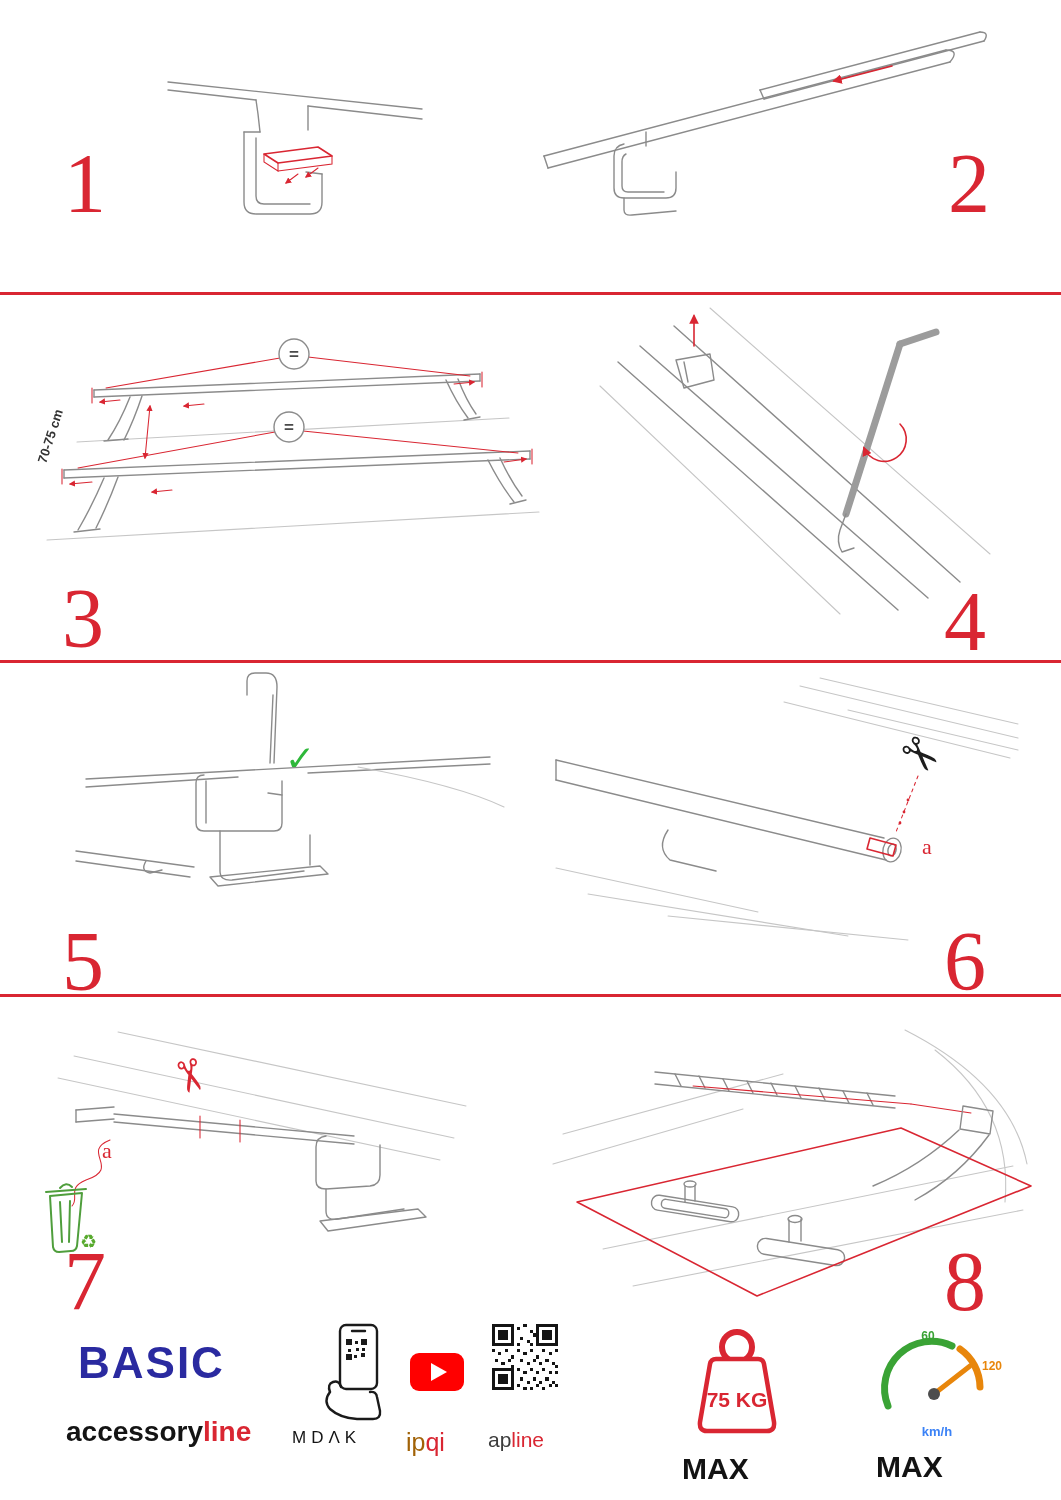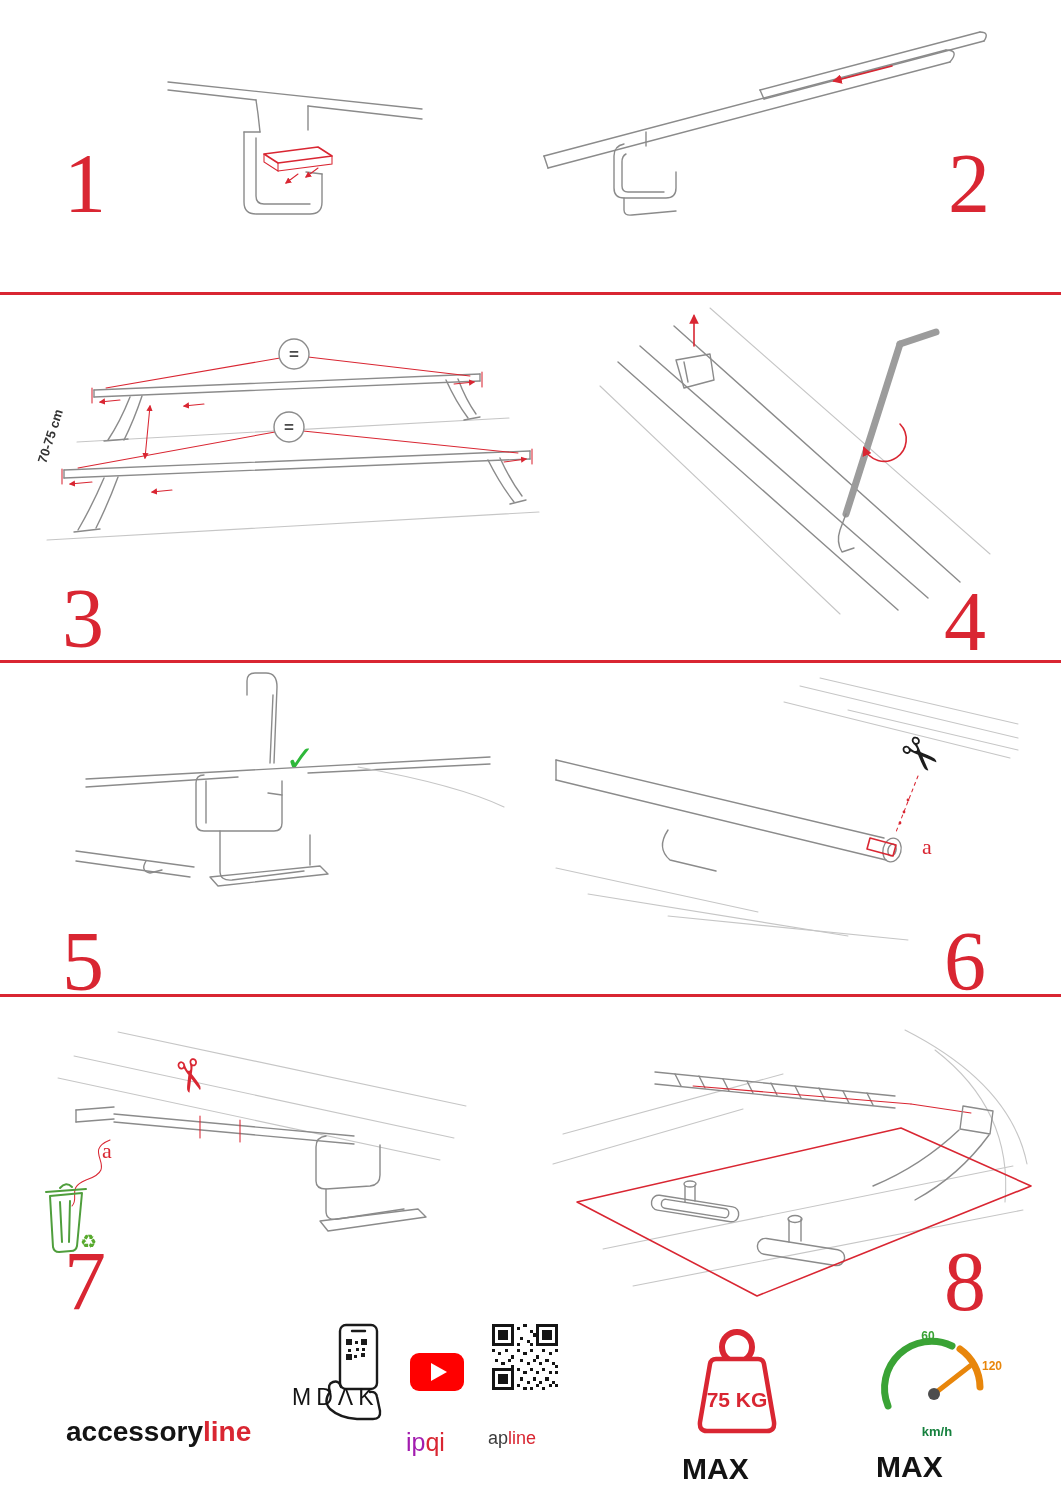--- a/index.html
+++ b/index.html
@@ -17,27 +17,27 @@
   .thick{ fill:none; stroke:#9c9c9c; stroke-width:7; stroke-linecap:round; }
   text.eq{ font:700 17px "Liberation Sans",sans-serif; fill:#4a4a4a; text-anchor:middle; dominant-baseline:central; }
   text.dim{ font:700 13px "Liberation Sans",sans-serif; fill:#333; }
   text.albl{ font:400 22px "Liberation Serif",serif; fill:var(--red); }
   text.sciss{ font-family:"DejaVu Sans",sans-serif; text-anchor:middle; dominant-baseline:central; }
   text.chk{ font:700 36px "DejaVu Sans",sans-serif; fill:#2eb83a; text-anchor:middle; }
   text.recy{ font:19px "DejaVu Sans",sans-serif; fill:#58aa2e; }
   .brand{ left:78px; top:1338px; font-size:44px; font-weight:600; letter-spacing:2px; color:#2a2aa0; }
   .wordmark{ left:66px; top:1416px; font-size:28px; font-weight:700; color:#141414; }
   .wm-r{ color:var(--red); }
-  .mdak{ left:292px; top:1384px; font-size:23px; letter-spacing:5px; font-weight:500; color:#141414; }
+  .mdak{ left:292px; top:1428px; font-size:17px; letter-spacing:5px; font-weight:500; color:#141414; }
   .ipqi{ left:406px; top:1428px; font-size:25px; font-weight:500; }
-  .ipqi .g{ color:#a21caf; } .ipqi .r{ color:var(--red); }
-  .apline{ left:488px; top:1428px; font-size:18px; font-weight:500; }
+  .ipqi .g{ color:#a16207; } .ipqi .r{ color:var(--red); }
+  .apline{ left:488px; top:1428px; font-size:21px; font-weight:500; }
   .apline .b{ color:#3c3c3c; } .apline .r{ color:var(--red); }
   .maxlbl{ font-size:30px; font-weight:700; color:#131313; text-align:left; }
-  .kmh{ left:876px; top:1424px; width:122px; text-align:center; font-size:13px; font-weight:600; color:#15803d; }
+  .kmh{ left:876px; top:1424px; width:122px; text-align:center; font-size:13px; font-weight:600; color:#3b82f6; }
 </style>
 </head>
 <body>
 
 <div class="page">
 
   <div class="step-num" style="left:64px;top:142px">1</div>
   <div class="step-num" style="left:948px;top:142px">2</div>
   <div class="step-num" style="left:62px;top:577px">3</div>
   <div class="step-num" style="left:944px;top:580px">4</div>
@@ -314,20 +314,21 @@
       <g transform="rotate(9 258 240)">
         <rect x="214" y="232" width="88" height="16" rx="8"></rect>
       </g>
       <path d="M246,208 L246,230"></path>
         <path d="M258,207 L258,229"></path>
       <ellipse cx="252" cy="207" rx="7" ry="3.5"></ellipse>
     </g>
     <path class="rd" d="M34,190 L358,116 L488,174 L214,284 Z"></path>
   </svg>
 
+  <div class="brand">BASIC</div>
   <div class="wordmark">
     <span>accessory</span><span class="wm-r">line</span>
   </div>
 
   <svg style="left:314px;top:1322px" width="84" height="100" viewBox="0 0 84 100">
     <g fill="none" stroke="#1a1a1a" stroke-width="2.4" stroke-linecap="round" stroke-linejoin="round">
       <rect x="26" y="3" width="37" height="64" rx="6" fill="#fff"></rect>
       <path d="M38,9 L51,9"></path>
       <path d="M16,70 Q9,79 16,87 Q26,96 43,97 L59,97 Q67,97 66,89 L63,75 Q62,69 56,70"></path>
       <path d="M16,70 Q13,62 19,60 Q25,58 27,65"></path>

